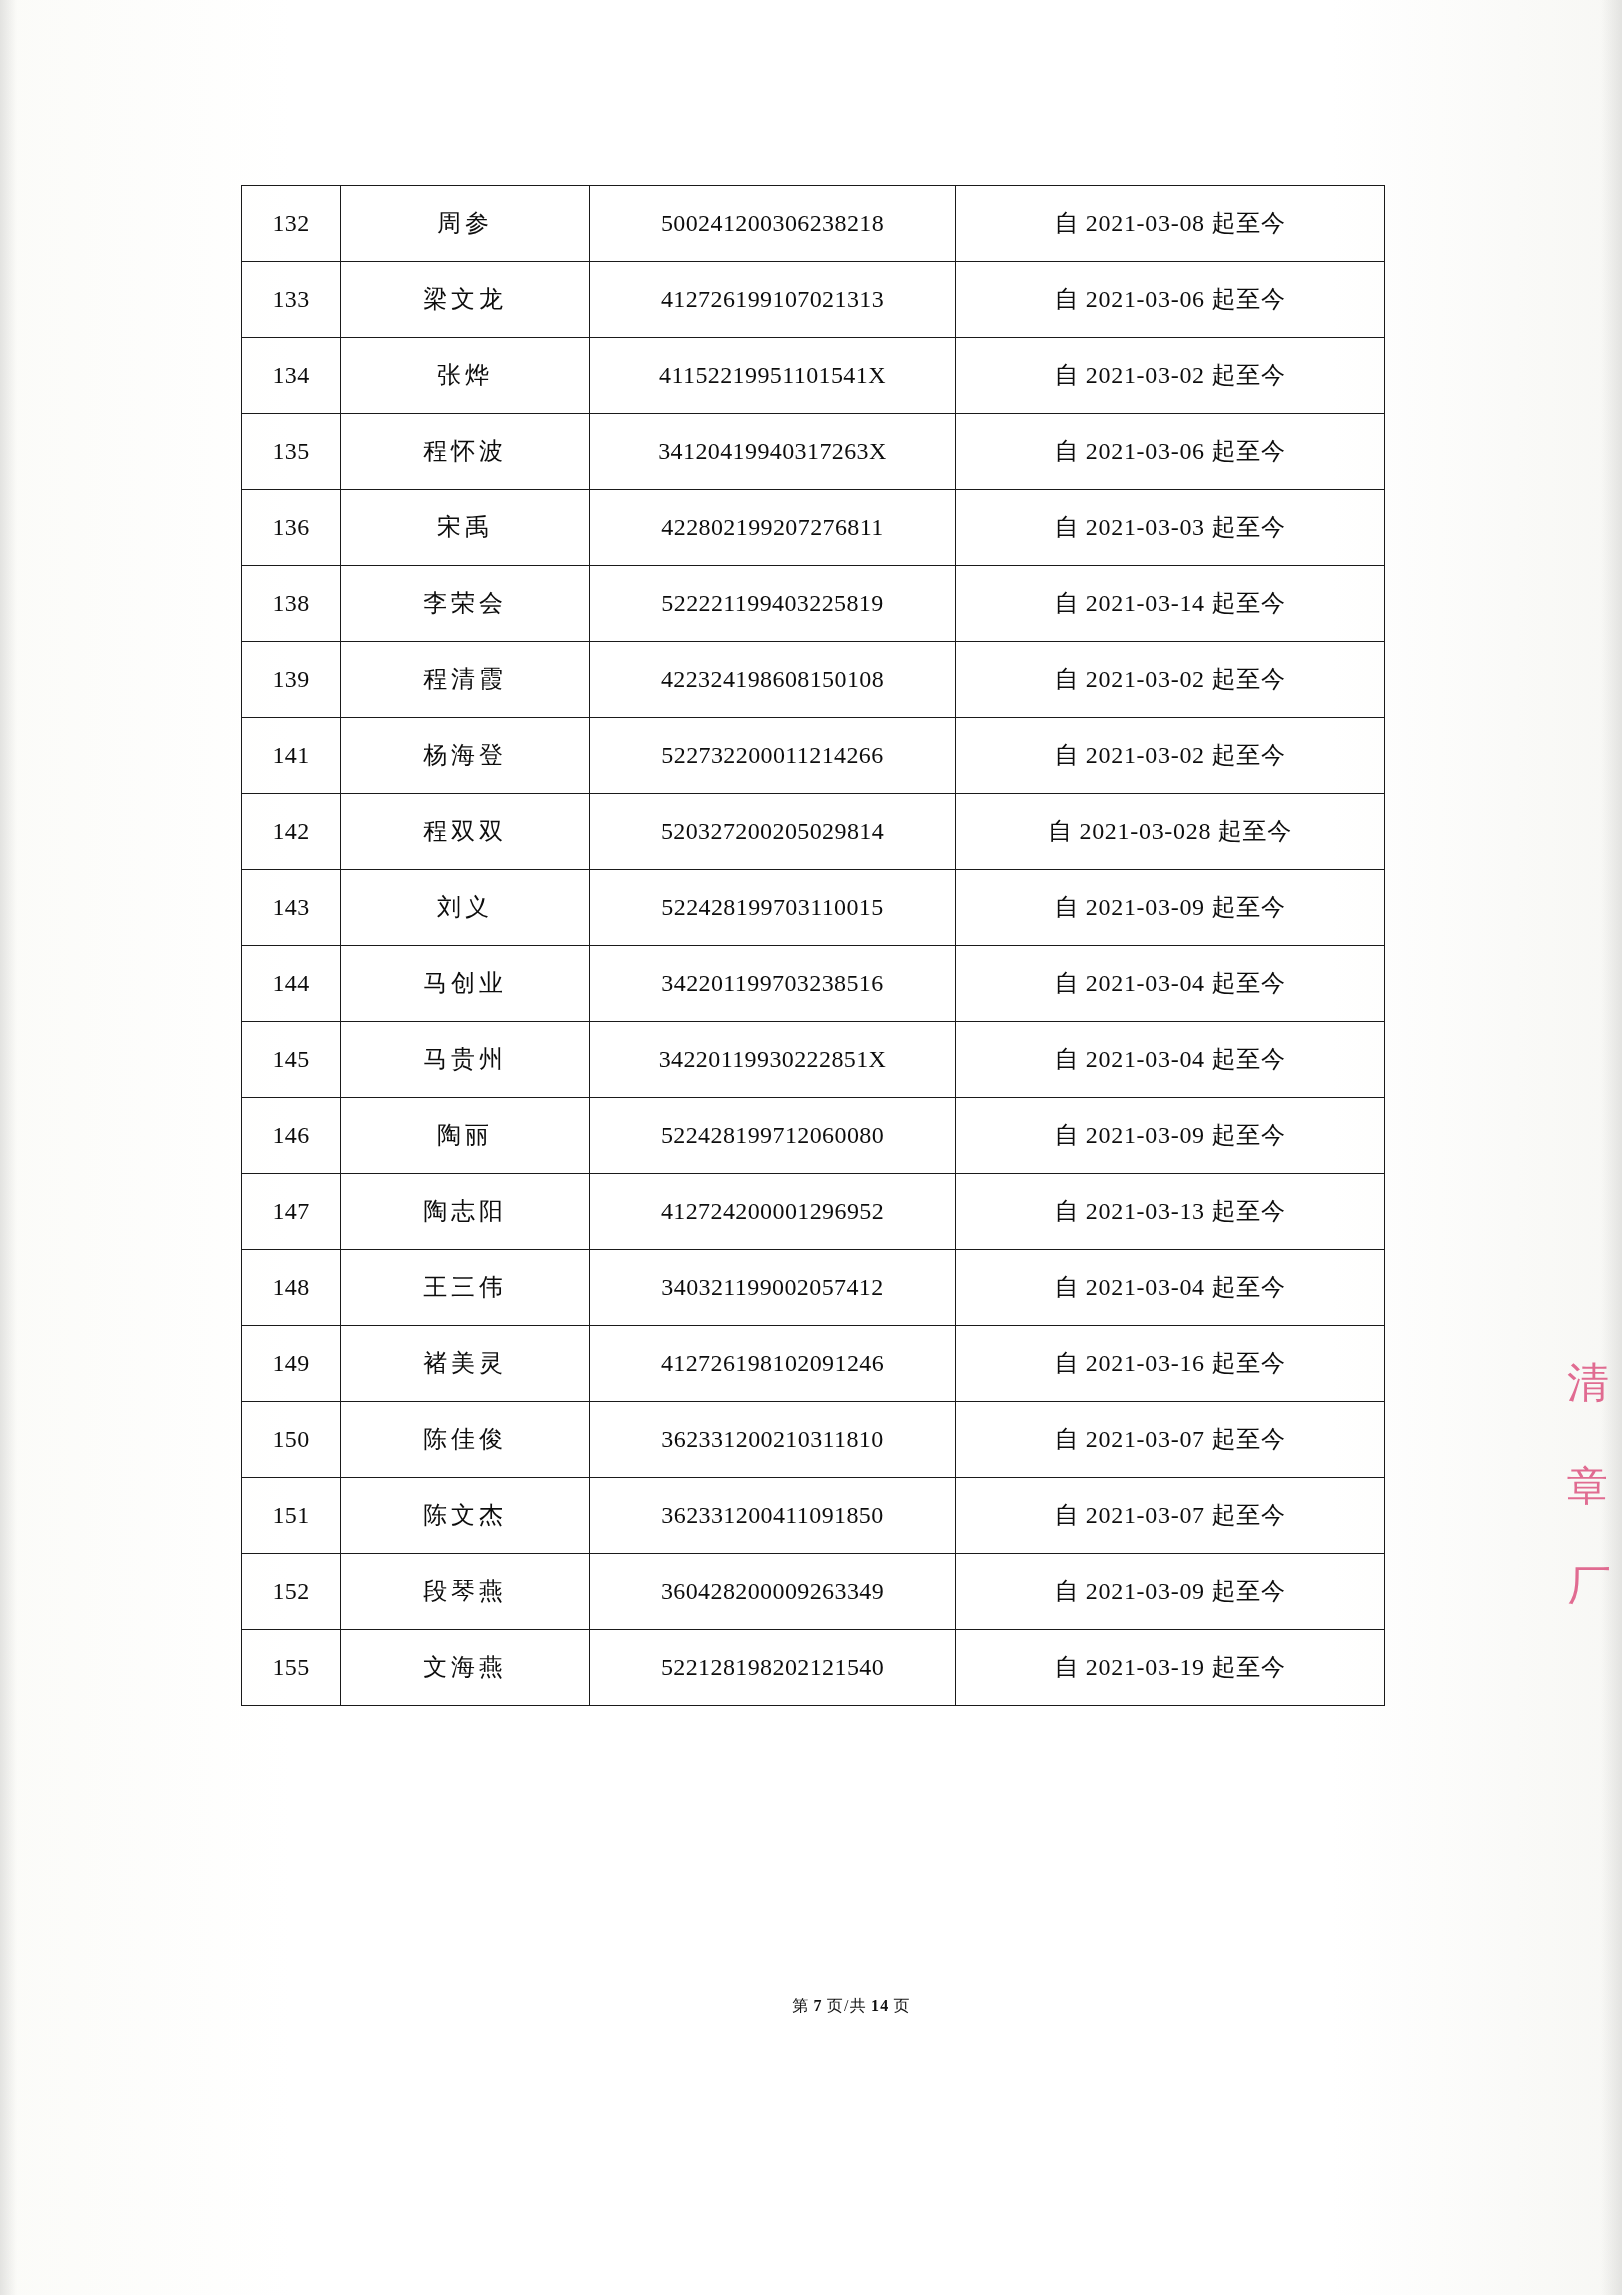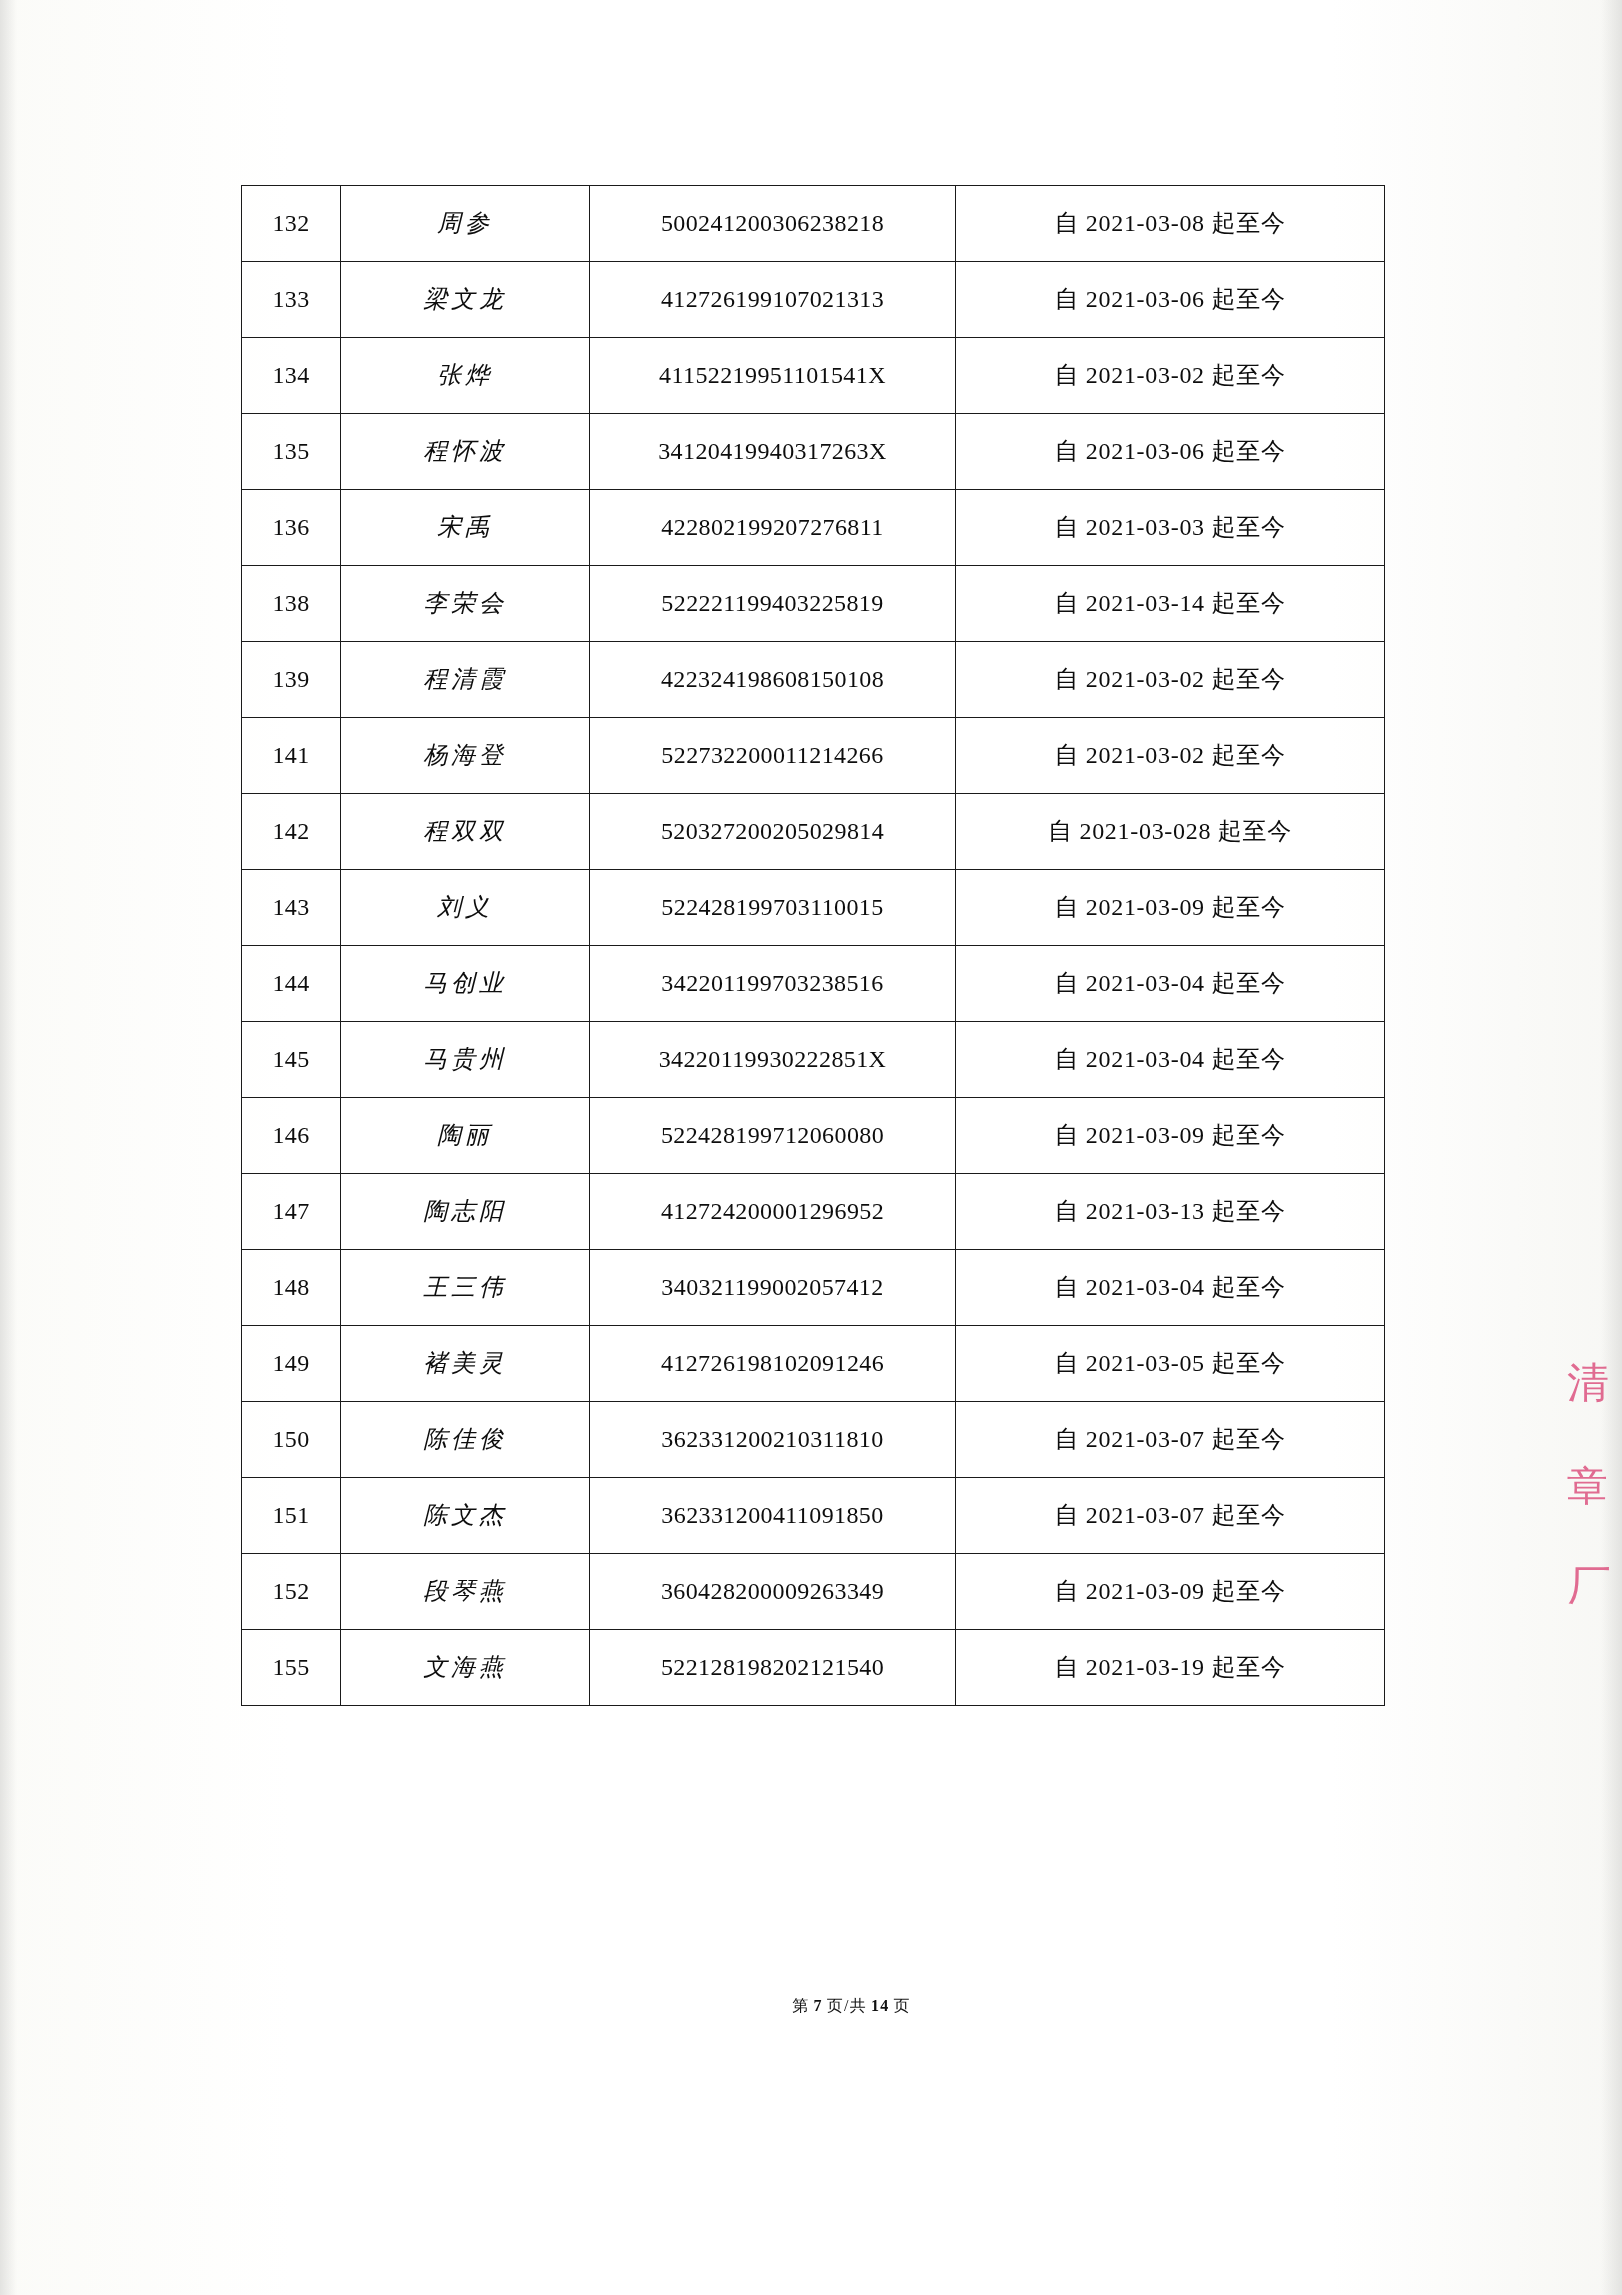--- a/index.html
+++ b/index.html
@@ -50,21 +50,21 @@
     line-height: 1.2;
     padding: 0 3.9px;
     color: #0d0d0d;
   }
   col.c-index { width: 99px; }
   col.c-name  { width: 249px; }
   col.c-id    { width: 366px; }
   col.c-period{ width: 429px; }
 
   td.cell-index { font-size: 23.6px; letter-spacing: 0.3px; }
-  td.cell-name  { font-size: 26px; letter-spacing: 3.9px; font-style: italic; }
+  td.cell-name  { font-size: 26px; letter-spacing: 3.9px; }
   td.cell-id    { font-size: 25px; letter-spacing: 0.4px; }
   td.cell-period{ font-size: 25px; letter-spacing: 0.7px; }
 
   .footer {
     position: absolute;
     left: 0;
     top: 1996px;
     width: 1623px;
     text-align: center;
     font-size: 16px;
@@ -229,21 +229,21 @@
         <tr>
           <td class="cell-index">148</td>
           <td class="cell-name">王三伟</td>
           <td class="cell-id">340321199002057412</td>
           <td class="cell-period">自 2021-03-04 起至今</td>
         </tr>
         <tr>
           <td class="cell-index">149</td>
           <td class="cell-name">褚美灵</td>
           <td class="cell-id">412726198102091246</td>
-          <td class="cell-period">自 2021-03-05 起至今</td>
+          <td class="cell-period">自 2021-03-16 起至今</td>
         </tr>
         <tr>
           <td class="cell-index">150</td>
           <td class="cell-name">陈佳俊</td>
           <td class="cell-id">362331200210311810</td>
           <td class="cell-period">自 2021-03-07 起至今</td>
         </tr>
         <tr>
           <td class="cell-index">151</td>
           <td class="cell-name">陈文杰</td>

